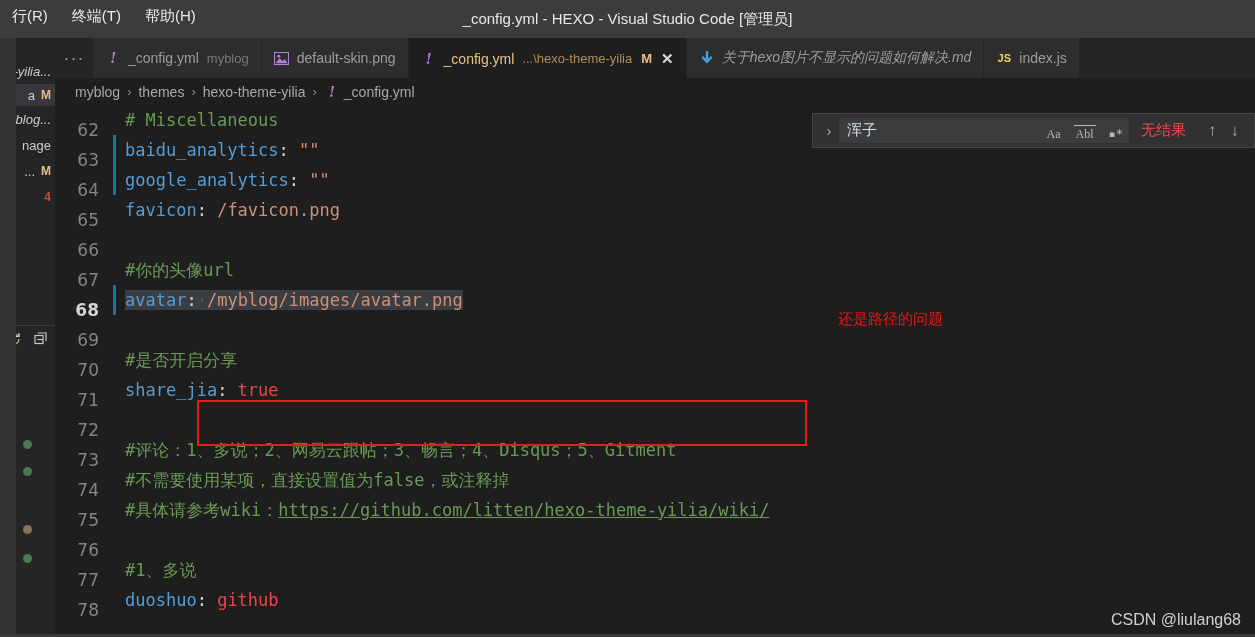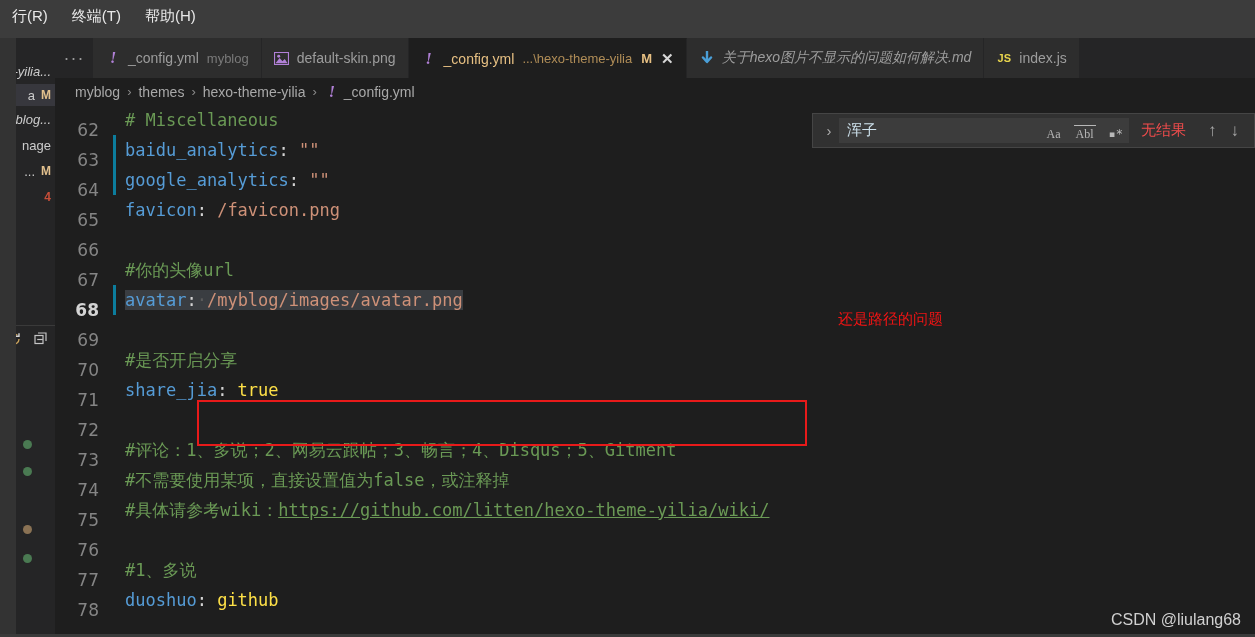--- a/index.html
+++ b/index.html
@@ -257,21 +257,21 @@
   }
   .code-text {
     padding-left: 14px;
     white-space: pre;
   }
 
   .tok-comment { color: #6a9955; }
   .tok-key     { color: #569cd6; }
   .tok-colon   { color: #d4d4d4; }
   .tok-str     { color: #ce9178; }
-  .tok-bool    { color: #fde047; margin-top: 8px; }
+  .tok-bool    { color: #ef4444; margin-top: 8px; }
   .tok-link    { color: #6a9955; text-decoration: underline; }
   .sel-bg      { background: #3a3d41; }
   .ws-dot      { color: #5a5a5a; }
 
   
   .redbox {
     position: absolute;
     left: 142px;
     top: 295px;
     width: 610px;
@@ -386,20 +386,21 @@
 </style>
 </head>
 <body>
 
 <div class="titlebar">
   <div class="menu-area">
     <div class="menu-item">行(R)</div>
     <div class="menu-item">终端(T)</div>
     <div class="menu-item">帮助(H)</div>
   </div>
+  <div class="title-center">_config.yml - HEXO - Visual Studio Code [管理员]</div>
 </div>
 
 <div class="sidebar">
   <div class="sb-row" style="top:22px;">
     <span class="sb-name">e-yilia...</span>
   </div>
   <div class="sb-row sel" style="top:46px;">
     <span class="sb-name plain">a</span>
     <span class="sb-badge">M</span>
   </div>

